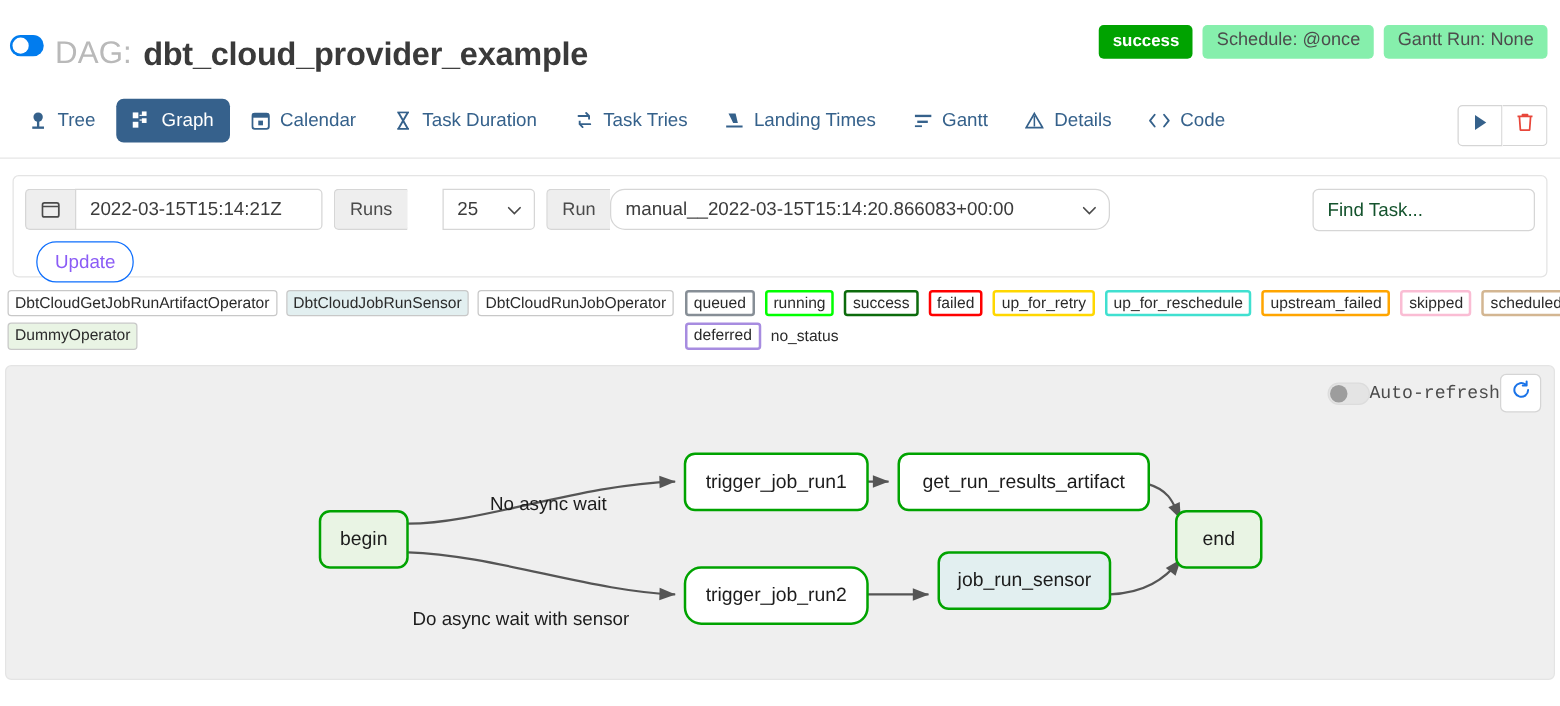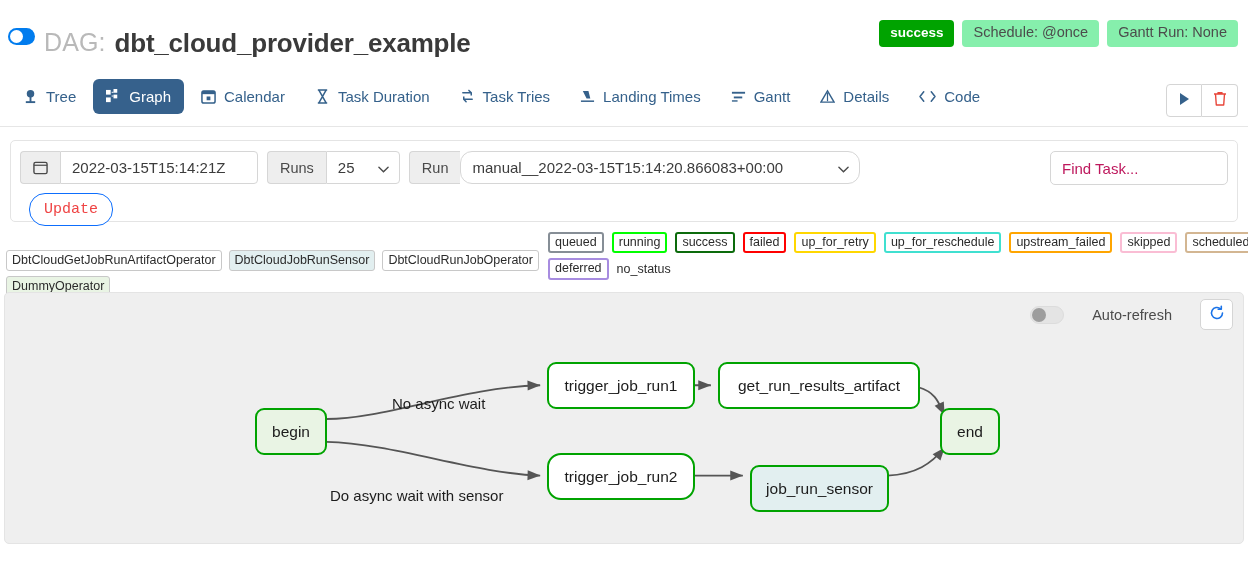--- a/index.html
+++ b/index.html
@@ -171,42 +171,42 @@
     position: absolute;
     right: 10px; top: 50%;
     transform: translateY(-50%);
   }
   .date-icon-box {
     width: 40px;
     justify-content: center;
   }
   .btn-outline {
     border: 1px solid #0d6efd;
-    color: #ef4444;
+    color: #8b5cf6;
     background: #fff;
     border-radius: 16px;
     font-size: 15px;
     height: 33px;
     padding: 0 14px;
     display: flex; align-items: center;
     margin-left: 9px;
     cursor: pointer;
-    font-family: Liberation Mono, monospace;
+    font-family: Liberation Sans, sans-serif;
   }
   .find-task {
     position: absolute;
     right: 9px; top: 10px;
     width: 178px; height: 33px;
     border: 1px solid #d6d6d6;
     border-radius: 5px;
     background: #fff;
     display: flex; align-items: center;
     padding: 16px 11px;
     font-size: 15px;
-    color: #be185d;
+    color: #14532d;
   }
 
   
   .legend {
     position: relative;
     margin: 8px 0 0 0;
     padding: 0 6px;
     height: 58px;
   }
   .legend-row { display: flex; align-items: center; }
@@ -221,40 +221,41 @@
     white-space: nowrap;
     line-height: 1.15;
     font-family: "Liberation Sans", sans-serif;
   }
   .chip.stat { border-width: 2px; padding: 1px 5px 2px; margin-right: 8px; }
   .plain-label {
     font-size: 12.5px;
     color: #2b2b2b;
     margin-right: 8px;
   }
-  .legend-ops { position: absolute; left: 6px; top: 20px; width: 540px; }
+  .legend-ops { position: absolute; left: 6px; top: 2px; width: 540px; }
   .legend-ops .legend-row + .legend-row { margin-top: 5px; }
   .legend-stats { position: absolute; left: 548px; top: 2px; right: 4px; }
   .legend-stats .legend-row + .legend-row { margin-top: 5px; }
 
   
   .graph-panel {
     position: relative;
     margin: 4px 4px 0;
     height: 252px;
     border: 1px solid #e4e4e4;
     border-radius: 5px;
     background: #efefef;
     overflow: hidden;
   }
   .refresh-area {
     position: absolute;
     right: 10px; top: 6px;
-    display: flex; align-items: center; gap: 28px;
+    display: flex; align-items: center; gap: 0;
     z-index: 5;
+    font-family: Liberation Mono, monospace;
   }
   .switch {
     width: 34px; height: 18px;
     border-radius: 10px;
     background: #e4e4e4;
     border: 1px solid #dcdcdc;
     position: relative;
     cursor: pointer;
   }
   .switch::after {
@@ -440,21 +441,21 @@
         <svg width="17" height="17" viewBox="0 0 16 16">
             <rect x="1" y="2.5" width="14" height="12" rx="1.8" fill="none" stroke="#4a4a4a" stroke-width="1.5"></rect>
             <path d="M1 5.6h14" stroke="#4a4a4a" stroke-width="1.3"></path>
           </svg>
       </div>
       <div class="fld rounded-r" style="width:198px;">2022-03-15T15:14:21Z</div>
     </div>
 
     <div class="grp" style="margin-left:9px;">
       <div class="addon left">Runs</div>
-      <div class="fld rounded-r sel" style="width:74px;">
+      <div class="fld rounded-r sel" style="width:74px;margin-left:28px;">
         <span>25</span>
         <span class="chev">
           <svg width="11" height="8" viewBox="0 0 12 8">
               <path d="M1 1.5L6 6.5l5-5" stroke="#4a4a4a" stroke-width="1.5" fill="none" stroke-linecap="round"></path>
             </svg>
         </span>
       </div>
     </div>
 
     <div class="grp" style="margin-left:9px;">
@@ -536,20 +537,20 @@
       <path d="M322,150 C 390,152 470,182 536,184" fill="none" stroke="#555" stroke-width="1.8" marker-end="url(#arrow)"></path>
       <path d="M690,93 L707,93" fill="none" stroke="#555" stroke-width="1.8" marker-end="url(#arrow)"></path>
       <path d="M690,184 L739,184" fill="none" stroke="#555" stroke-width="1.8" marker-end="url(#arrow)"></path>
       <path d="M915,95 C 932,100 935,110 941,123" fill="none" stroke="#555" stroke-width="1.8" marker-end="url(#arrow)"></path>
       <path d="M884,184 C 912,183 928,172 941,156" fill="none" stroke="#555" stroke-width="1.8" marker-end="url(#arrow)"></path>
     </svg>
 
     <div class="node dummy" style="left:250px; top:115px; width:72px;  height:47px;">begin</div>
     <div class="node" style="left:542px; top:69px;  width:148px; height:47px;">trigger_job_run1</div>
     <div class="node" style="left:713px; top:69px;  width:202px; height:47px;">get_run_results_artifact</div>
-    <div class="node dummy" style="left:935px; top:115px; width:60px;  height:47px;">end</div>
+    <div class="node dummy" style="left:935px; top:115px; width:70px;  height:47px;">end</div>
     <div class="node" style="left:542px; top:160px; width:148px; height:47px;border-radius:14px;">trigger_job_run2</div>
-    <div class="node sensor" style="left:745px; top:172px; width:139px; height:47px;">job_run_sensor</div>
+    <div class="node sensor" style="left:745px; top:148px; width:139px; height:47px;">job_run_sensor</div>
 
     <div class="edge-label" style="left:387px; top:102px;">No async wait</div>
     <div class="edge-label" style="left:325px; top:194px;">Do async wait with sensor</div>
   </div>
 </div>
 
 </body></html>

